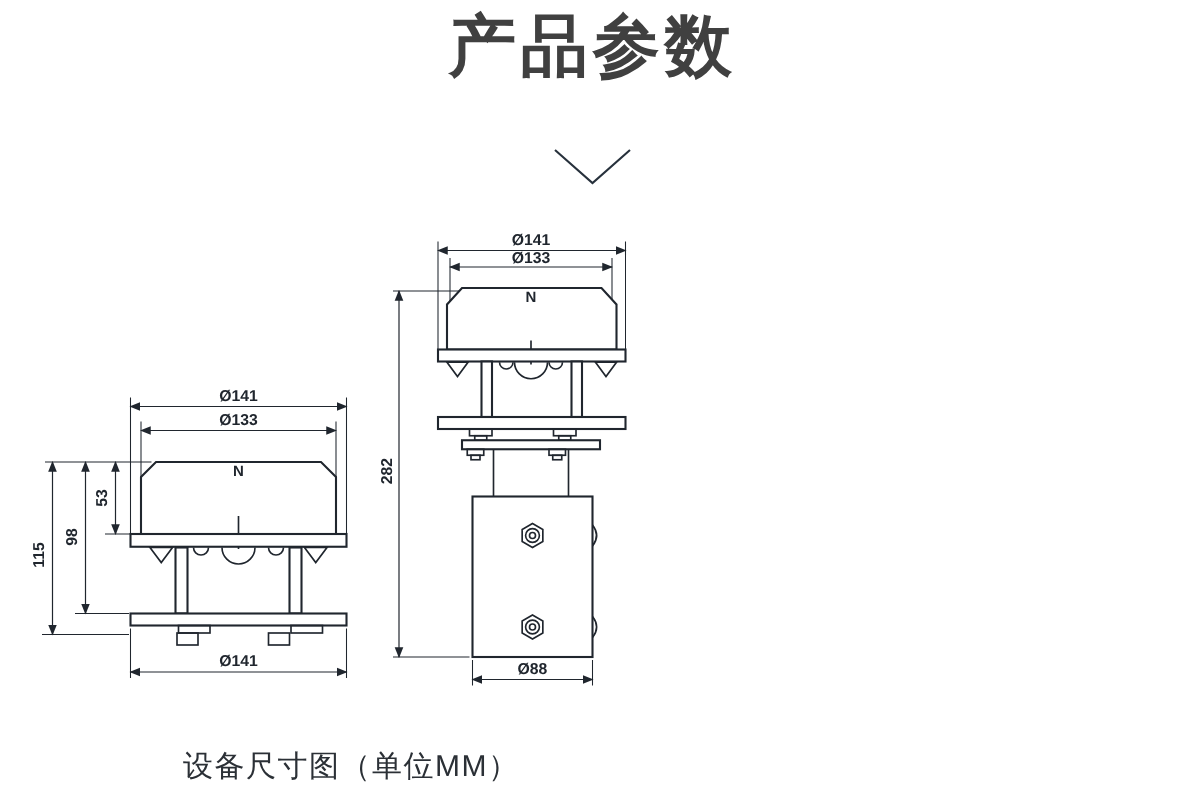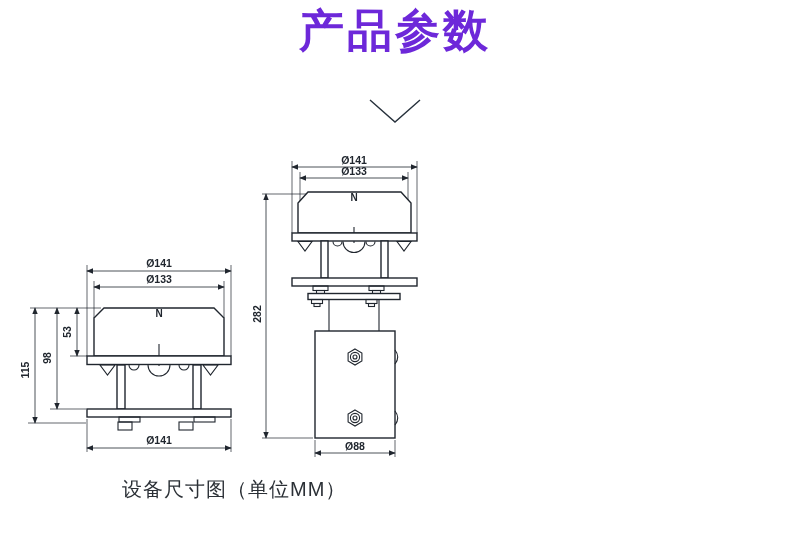--- a/index.html
+++ b/index.html
@@ -3,28 +3,28 @@
 <meta charset="utf-8">
 <style>
   html,body{margin:0;padding:0;background:#fff;}
   #page{
     position:relative;width:790px;height:533px;background:#ffffff;overflow:hidden;
     font-family:"Liberation Sans","DejaVu Sans",sans-serif;
   }
   .title{
     position:absolute;top:5px;left:0;width:790px;text-align:center;
     font-size:45px;line-height:52px;font-weight:700;letter-spacing:3px;
-    color:#6d28d9;
+    color:#404040;
   }
   .chevron{position:absolute;left:368px;top:98px;}
   .svg-drawing{position:absolute;}
   .drawing-left{left:8px;top:248px;}
   .drawing-right{left:252px;top:148px;}
   .caption{
-    position:absolute;left:122px;top:477px;
+    position:absolute;left:122px;top:499px;
     font-size:20px;line-height:24px;letter-spacing:1px;color:#2b3036;
   }
   .description{
     position:absolute;left:442px;top:222px;width:340px;
     font-size:26px;line-height:35px;letter-spacing:2px;color:#26292d;
   }
   .description .line{white-space:nowrap;}
   
   .shape{fill:#ffffff;stroke:#20262e;stroke-width:1.4;}
   .thin{fill:none;stroke:#20262e;stroke-width:1.1;}

